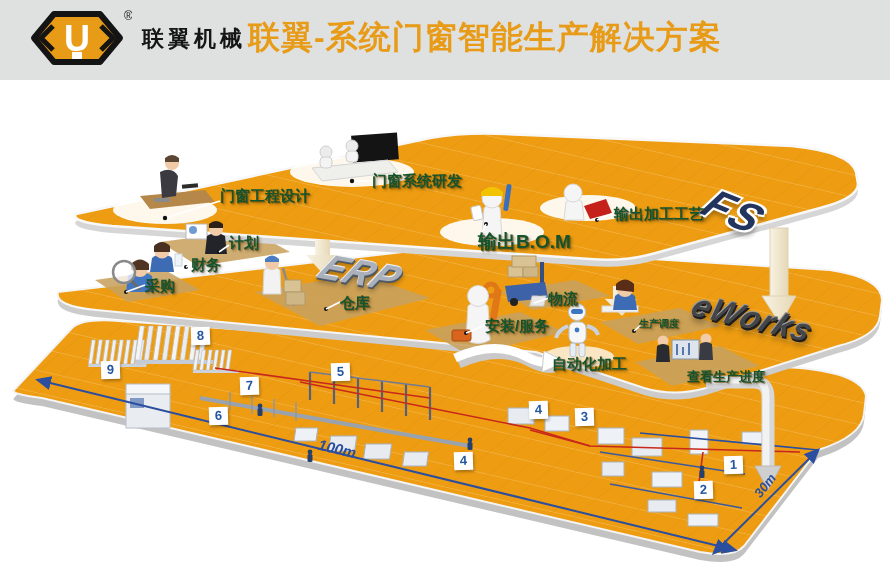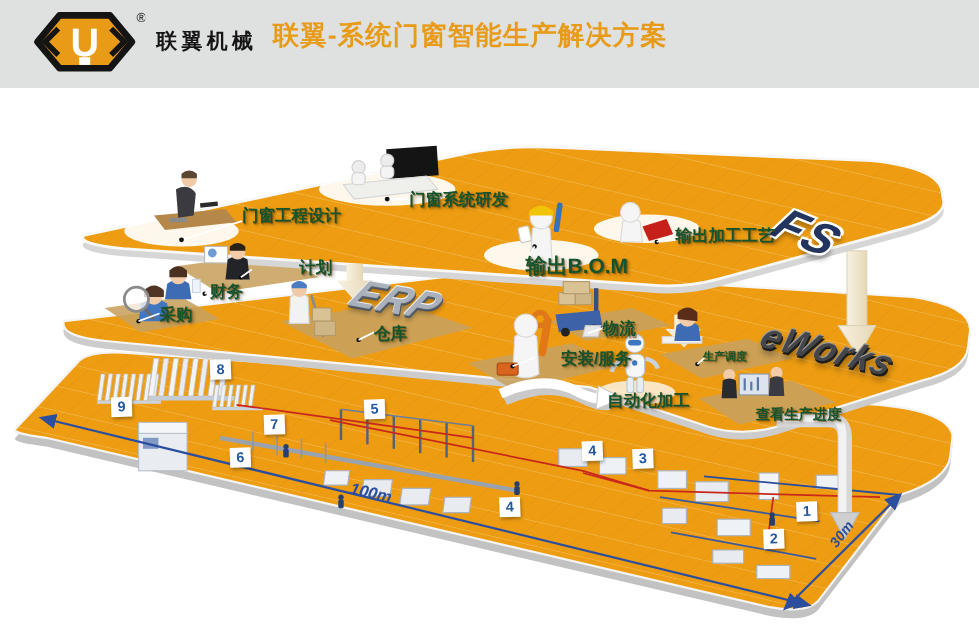--- a/index.html
+++ b/index.html
@@ -1,23 +1,23 @@
 <!DOCTYPE html>
 <html><head>
 <meta charset="utf-8">
 <style>
   html,body{margin:0;padding:0;}
   body{font-family:"Liberation Sans","DejaVu Sans",sans-serif;background:#ffffff;}
   #stage{position:relative;width:890px;height:567px;overflow:hidden;background:#ffffff;}
   #headerband{position:absolute;left:0;top:0;width:890px;height:80px;background:#dfe0e0;}
   .logo-wrap{position:absolute;left:28px;top:8px;display:flex;align-items:center;}
   .logo-text{margin-left:10px;}
-  .logo-cn{font-size:19px;font-weight:900;color:#151515;letter-spacing:4px;line-height:28px;}
+  .logo-cn{font-size:22px;font-weight:900;color:#151515;letter-spacing:4px;line-height:28px;}
   .logo-en{font-size:13px;font-weight:bold;color:#151515;letter-spacing:1px;}
-  .main-title{position:absolute;left:248px;top:16px;font-size:24px;font-weight:900;color:#e89b17;letter-spacing:1px;white-space:nowrap;}
+  .main-title{position:absolute;left:248px;top:16px;font-size:32px;font-weight:900;color:#e89b17;letter-spacing:1px;white-space:nowrap;}
   svg text{font-family:"Liberation Sans","DejaVu Sans",sans-serif;}
   .flabel{position:absolute;color:#14532d;font-weight:bold;white-space:nowrap;
           text-shadow:1px 1px 0 rgba(110,70,0,.55),2px 2px 3px rgba(0,0,0,.35);}
   .fs15{font-size:15px;} .fs17{font-size:19px;} .fs14{font-size:10px;} .fs13{font-size:13px;}
   .badge{position:absolute;width:19px;height:18px;background:#ffffff;color:#2457a0;
          font-weight:bold;font-size:13px;text-align:center;line-height:18px;
          box-shadow:1px 2px 3px rgba(0,0,0,.3);transform:rotate(-2deg);}
   .sys3d{position:absolute;font-weight:900;font-style:italic;white-space:nowrap;}
   #sys-fs{left:705px;top:188px;font-size:42px;color:#23355e;letter-spacing:2px;
      transform:rotate(22deg) skewX(-15deg);
@@ -367,26 +367,26 @@
 
   <div class="sys3d" id="sys-fs">FS</div>
   <div class="sys3d" id="sys-erp">ERP</div>
   <div class="sys3d" id="sys-eworks">eWorks</div>
 
   <div class="flabel fs15" style="left:220px;top:187px;">门窗工程设计</div>
   <div class="flabel fs15" style="left:372px;top:172px;">门窗系统研发</div>
   <div class="flabel fs17" style="left:478px;top:229px;">输出B.O.M</div>
   <div class="flabel fs15" style="left:614px;top:205px;">输出加工工艺</div>
 
-  <div class="flabel fs15" style="left:229px;top:234px;margin-left:43px;">计划</div>
+  <div class="flabel fs15" style="left:229px;top:234px;">计划</div>
   <div class="flabel fs15" style="left:191px;top:256px;">财务</div>
   <div class="flabel fs15" style="left:145px;top:277px;">采购</div>
   <div class="flabel fs15" style="left:340px;top:294px;">仓库</div>
   <div class="flabel fs15" style="left:548px;top:290px;">物流</div>
-  <div class="flabel fs15" style="left:510px;top:317px;">安装/服务</div>
+  <div class="flabel fs15" style="left:485px;top:317px;">安装/服务</div>
 
   <div class="flabel fs14" style="left:639px;top:317px;">生产调度</div>
   <div class="flabel fs15" style="left:552px;top:355px;">自动化加工</div>
   <div class="flabel fs13" style="left:646px;top:368px;margin-left:41px;">查看生产进度</div>
 
   <div class="badge" style="left:724px;top:456px;">1</div>
   <div class="badge" style="left:694px;top:481px;">2</div>
   <div class="badge" style="left:575px;top:408px;">3</div>
   <div class="badge" style="left:529px;top:401px;">4</div>
   <div class="badge" style="left:454px;top:452px;">4</div>

